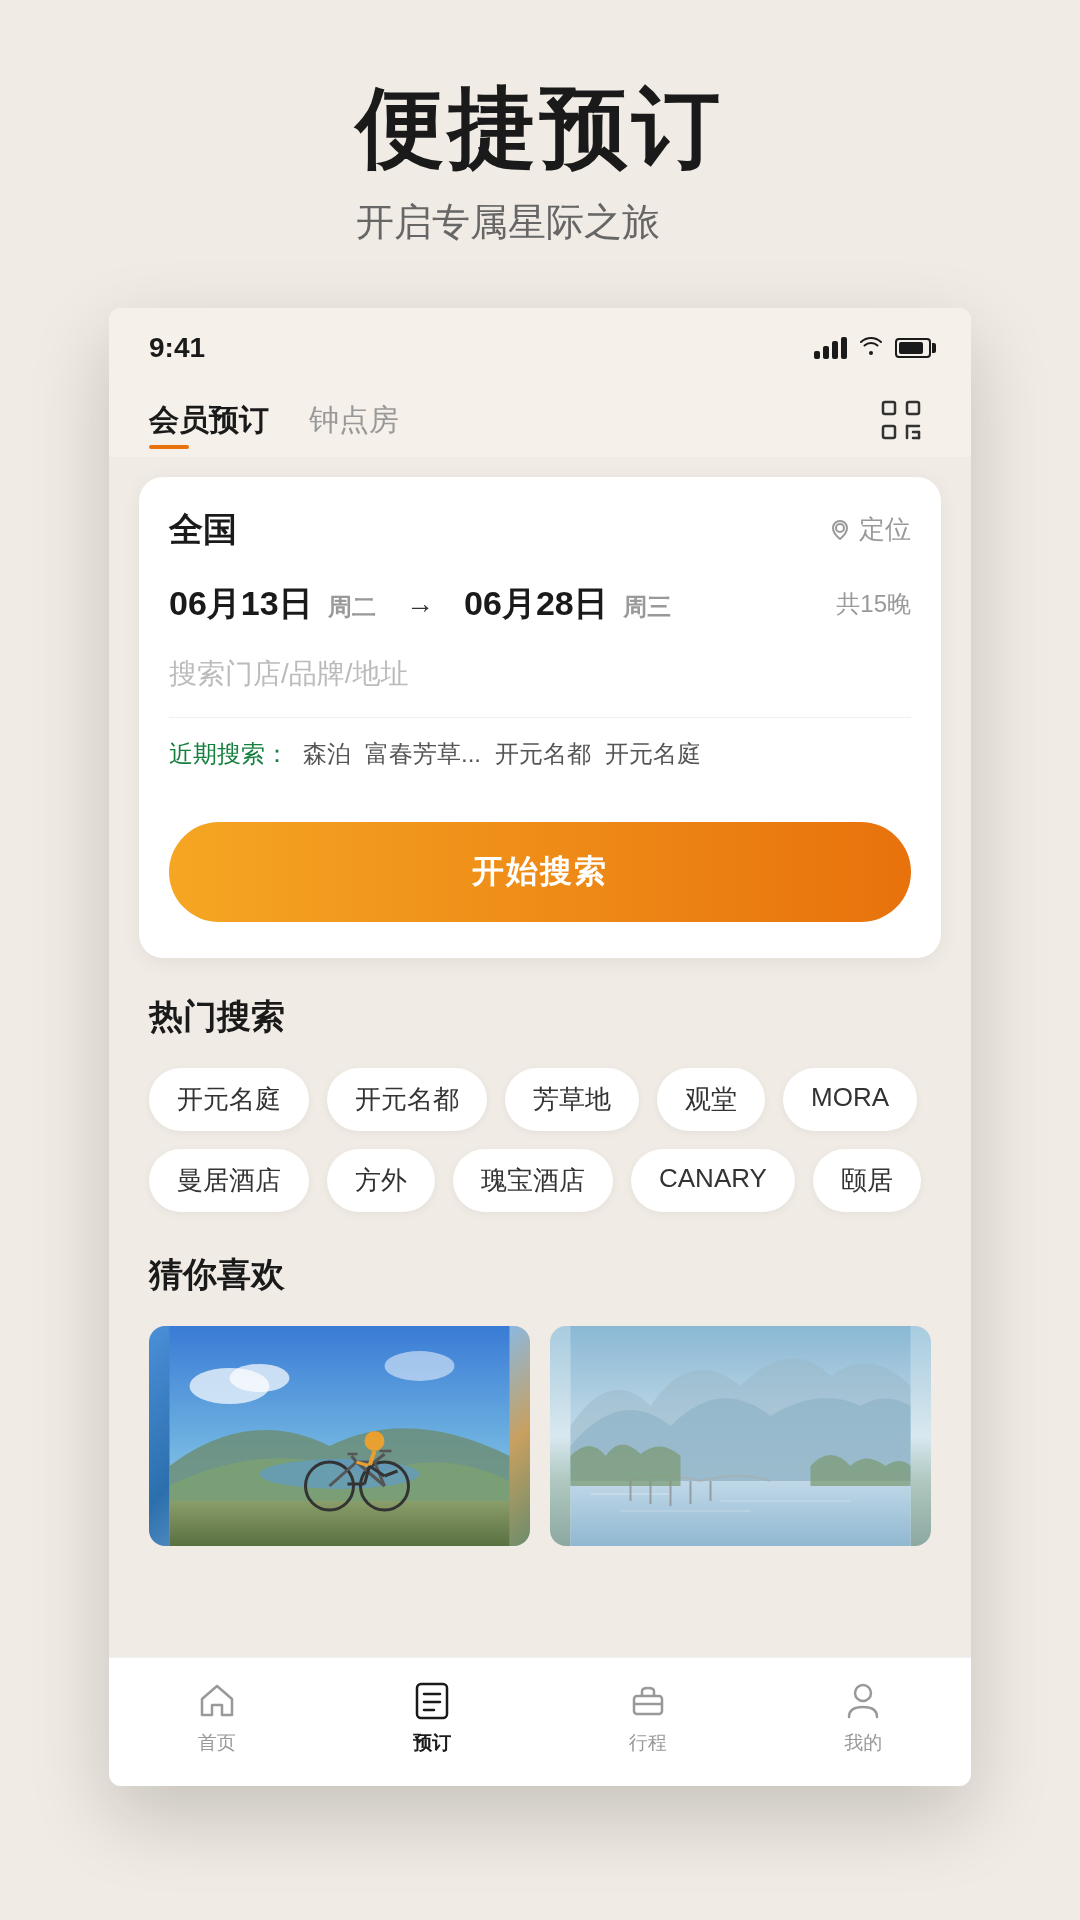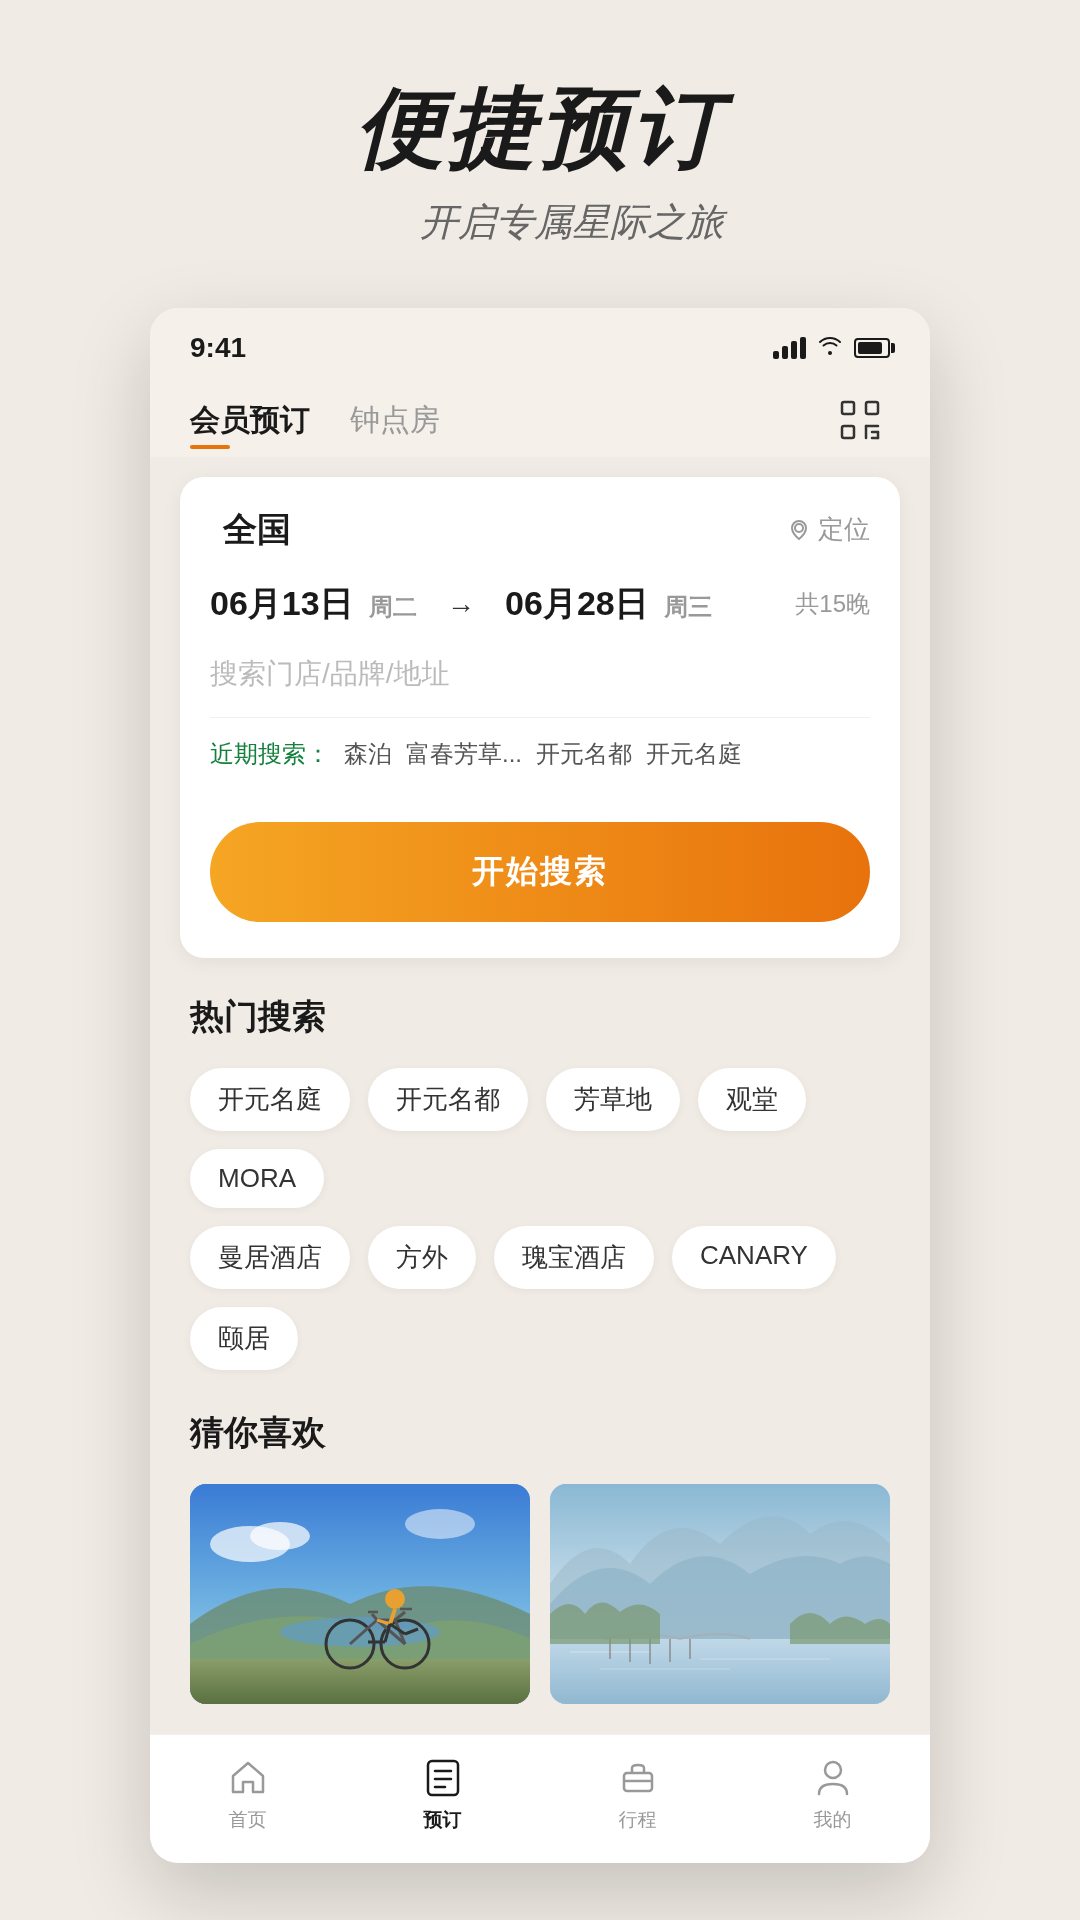--- a/index.html
+++ b/index.html
@@ -9,44 +9,43 @@
       min-height: 1920px;
       background: #f0ebe4;
       font-family: -apple-system, 'PingFang SC', 'Helvetica Neue', sans-serif;
       display: flex;
       flex-direction: column;
       align-items: center;
       padding-top: 80px;
     }
 
     .page-header {
-      text-align: right;
+      text-align: left;
       margin-bottom: 60px;
-      font-style: italic;
     }
 
     .page-title {
       font-size: 88px;
       font-weight: 900;
       color: #1a1a1a;
       line-height: 1.1;
       letter-spacing: 4px;
     }
 
     .page-subtitle {
       font-size: 38px;
       color: #666;
       margin-top: 20px;
     }
 
     
     .phone-frame {
-      width: 780px;
+      width: 862px;
       background: #f5f0ea;
-      border-radius: 28px;
+      border-radius: 12px;
       box-shadow: 0 30px 80px rgba(0,0,0,0.18);
       overflow: hidden;
       position: relative;
     }
 
     
     .status-bar {
       display: flex;
       justify-content: space-between;
       align-items: center;
@@ -181,21 +180,20 @@
       display: flex;
       justify-content: space-between;
       align-items: center;
       margin-bottom: 28px;
     }
 
     .location-text {
       font-size: 34px;
       font-weight: 600;
       color: #1a1a1a;
-      margin-left: 13px;
     }
 
     .location-btn {
       display: flex;
       align-items: center;
       gap: 8px;
       color: #999;
       font-size: 26px;
       cursor: pointer;
     }

